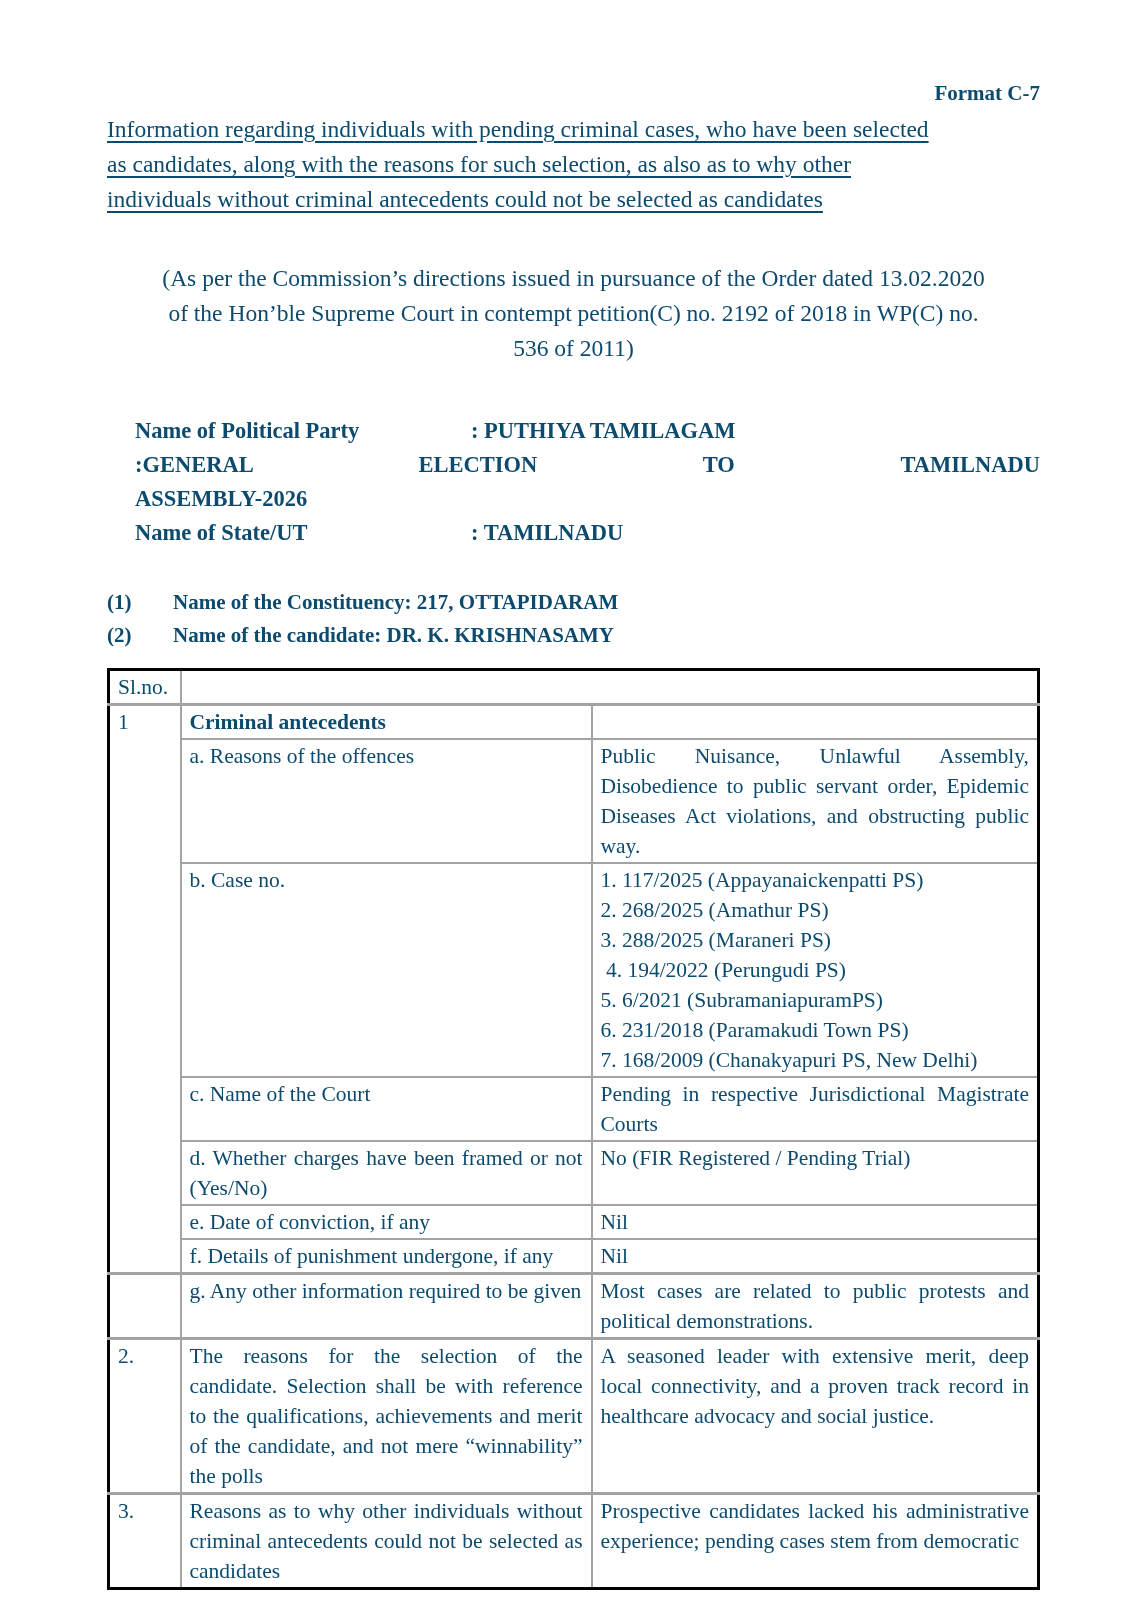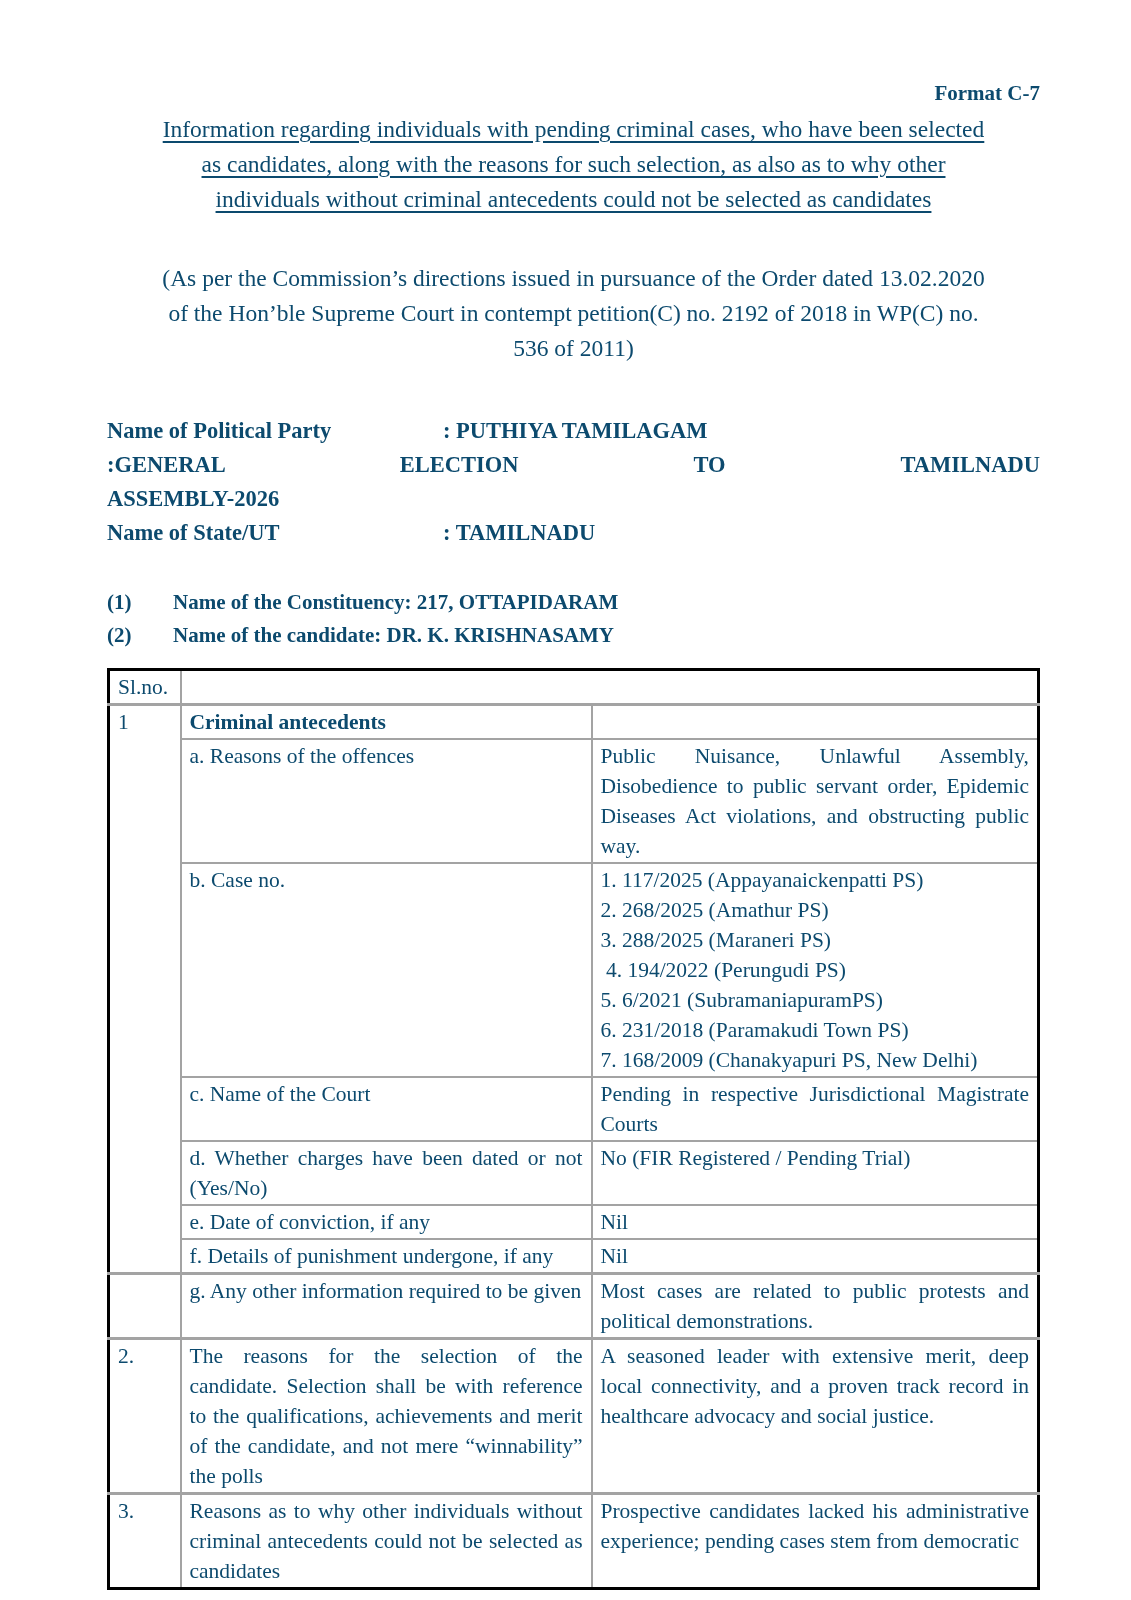--- a/index.html
+++ b/index.html
@@ -14,37 +14,38 @@
     overflow: hidden;
   }
   .format-label {
     text-align: right;
     font-weight: bold;
     font-size: 21px;
     line-height: 26px;
     margin-bottom: 6px;
   }
   .doc-title {
-    text-align: center;
+    text-align: left;
     font-size: 23.5px;
     line-height: 35px;
   }
   .doc-title .line { display: block; }
   .doc-title .line span { text-decoration: underline; text-underline-offset: 4px; }
   .doc-subtitle {
     margin-top: 44px;
     text-align: center;
     font-size: 23.5px;
     line-height: 35px;
   }
   .meta {
     margin-top: 48px;
     font-size: 22.5px;
     font-weight: bold;
     line-height: 34px;
+    margin-left: 28px;
   }
   .meta-row { display: flex; align-items: flex-start; }
   .meta-label { width: 336px; flex: 0 0 336px; }
   .meta-value { flex: 1; }
   .justify-last { text-align: justify; text-align-last: justify; }
   .particulars {
     margin-top: 36px;
     font-size: 21px;
     font-weight: bold;
     line-height: 33px;
@@ -154,21 +155,21 @@
           <div class="case-line">7. 168/2009 (Chanakyapuri PS, New Delhi)</div>
         </td>
       </tr>
 
       <tr>
         <td>c. Name of the Court</td>
         <td class="cell-justify">Pending in respective Jurisdictional Magistrate Courts</td>
       </tr>
 
       <tr>
-        <td class="cell-justify">d. Whether charges have been dated or not (Yes/No)</td>
+        <td class="cell-justify">d. Whether charges have been framed or not (Yes/No)</td>
         <td>No (FIR Registered / Pending Trial)</td>
       </tr>
 
       <tr>
         <td>e. Date of conviction, if any</td>
         <td>Nil</td>
       </tr>
 
       <tr>
         <td>f. Details of punishment undergone, if any</td>

